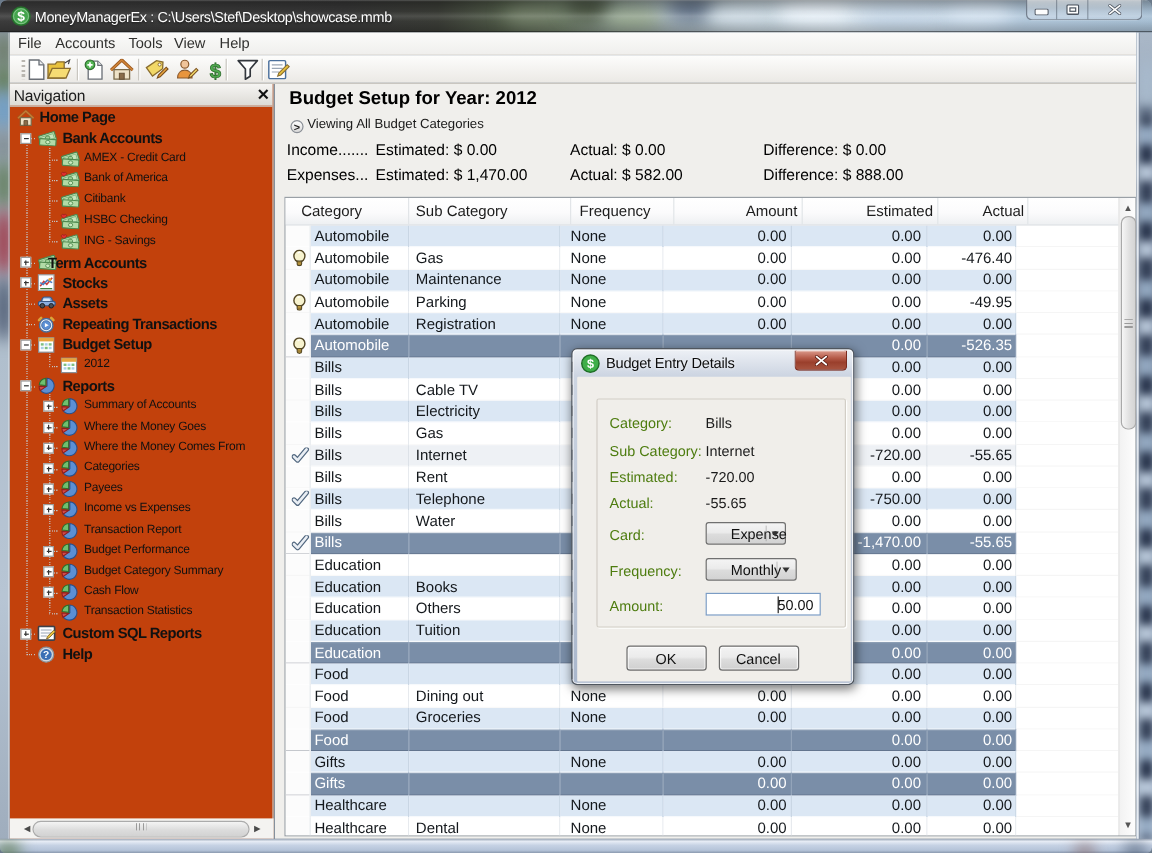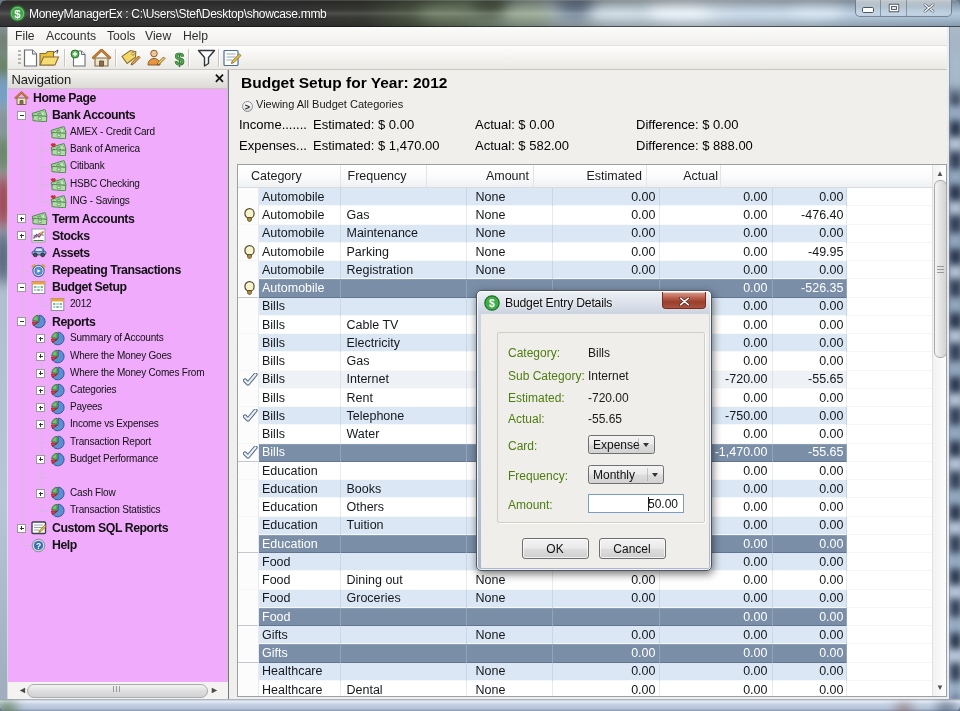--- a/index.html
+++ b/index.html
@@ -21,21 +21,21 @@
 #bbord{position:absolute;left:0;top:699px;width:960px;height:12px;background:linear-gradient(180deg,#98a4b4,#e6ecf5 18%,#c6d2e4 45%,#b4c3d8 80%,#8796ac);overflow:hidden}
 .blob{position:absolute;filter:blur(6px);border-radius:50%}
 
 #menubar{position:absolute;left:8px;top:27px;width:939px;height:19px;background:linear-gradient(180deg,#fbfbfa,#f0efed);font-size:12.2px;color:#30302e;border-bottom:1px solid #e3e1dd}
 #menubar span{position:absolute;top:2px}
 #toolbar{position:absolute;left:8px;top:46px;width:939px;height:24px;background:linear-gradient(180deg,#fdfdfc,#ebe9e5);border-bottom:1px solid #c9c6c0}
 #toolbar .sep{position:absolute;top:3px;width:1px;height:18px;background:#c9c6c0;box-shadow:1px 0 0 #fff}
 #toolbar .grip{position:absolute;left:10px;top:4px;width:3px;height:16px;background:repeating-linear-gradient(180deg,#b9b6b0 0 2px,transparent 2px 4px)}
 #toolbar .ti{position:absolute;top:3px}
 
-#nav{position:absolute;left:8px;top:70px;width:220px;height:629px;background:#f0abfc;border-right:1px solid #cac7c1}
+#nav{position:absolute;left:8px;top:70px;width:220px;height:629px;background:#c2410c;border-right:1px solid #cac7c1}
 #navhead{position:absolute;left:0;top:0;width:100%;height:19px;background:linear-gradient(180deg,#f6f5f3,#dcdad5);border-bottom:1px solid #c9c6c0;font-size:13px;color:#1c1c1c}
 #navhead .t{position:absolute;left:3.5px;top:2px;letter-spacing:-.2px}
 #navhead .x{position:absolute;left:206px;top:1px;font-size:13px;font-weight:bold;color:#111}
 #tree{position:absolute;left:0;top:19px;width:100%;height:594px;overflow:hidden;font-size:12.5px;color:#111}
 .ti{position:absolute;left:0;height:17.2px;width:100%}
 .tw{position:absolute;top:2px;white-space:nowrap;font-size:10px;letter-spacing:-.2px}
 .tw.b{font-weight:bold;font-size:12.3px;top:1.5px;letter-spacing:-.45px}
 .tic{position:absolute;top:1px}
 .tb{position:absolute;top:4px;width:9px;height:9px;border:1px solid #9a9a9a;background:#fff}
 .tb::before{content:"";position:absolute;left:1.5px;right:1.5px;top:3px;height:1px;background:#333}
@@ -83,21 +83,21 @@
 #dlg{position:absolute;left:476px;top:290px;width:236px;height:281px;border:1px solid #50565e;border-radius:5px;background:linear-gradient(180deg,#eef1f6,#cdd5e2 22px,#b9c4d5 60%,#aab7cc);box-shadow:1px 3px 9px rgba(0,0,0,.55),inset 0 0 0 1px rgba(255,255,255,.8);z-index:50}
 #dcap{position:absolute;left:0;top:0;width:100%;height:23px}
 #dico{position:absolute;left:7px;top:4px}
 #dtitle{position:absolute;left:28px;top:4.5px;letter-spacing:-.2px;font-size:12.2px;color:#0c0c0c;text-shadow:0 0 3px #fff}
 #dx{position:absolute;left:185px;top:1px;width:44px;height:16.5px;border:1px solid #7a2a1e;border-top:none;border-radius:0 0 4px 4px;background:linear-gradient(180deg,#dc9c8e,#b55a48 40%,#9a3f2c 62%,#a85440);text-align:center;box-shadow:inset 0 1px rgba(255,255,255,.55)}
 #dx svg{margin-top:3.5px}
 #dbody{position:absolute;left:4px;top:23px;width:228px;height:254px;background:#f0eeea;border-radius:1px}
 #dbox{position:absolute;left:16px;top:18px;width:208px;height:191px;border:1px solid #d2cec6;border-radius:2px;box-shadow:1px 1px 0 rgba(255,255,255,.9)}
 .dl{position:absolute;left:27px;font-size:12px;color:#4d7c0f}
 .dv{position:absolute;left:107px;font-size:12px;color:#1a1a1a}
-.combo{position:absolute;left:107px;height:19px;border:1px solid #707070;border-radius:2.5px;background:linear-gradient(180deg,#f4f4f4,#ebebeb 45%,#dcdcdc 55%,#d2d2d2);font-size:12px;padding:2px 0 0 4px;color:#111}
+.combo{position:absolute;left:107px;height:19px;border:1px solid #707070;border-radius:2.5px;background:linear-gradient(180deg,#f4f4f4,#ebebeb 45%,#dcdcdc 55%,#d2d2d2);font-size:12px;padding:2px 0 0 20px;color:#111}
 .combo .da{position:absolute;right:5px;top:7px;width:0;height:0;border-left:3.8px solid transparent;border-right:3.8px solid transparent;border-top:4.5px solid #333}
 .combo .dsep{position:absolute;right:15px;top:2px;bottom:2px;width:1px;background:rgba(120,120,120,.35)}
 #damt{position:absolute;left:107px;top:180px;width:96px;height:19px;border:1px solid #7b9cc4;background:#fff;font-size:12px;text-align:right;padding:1.5px 5px 0 0;color:#111}
 #damt i{font-style:normal;border-left:1px solid #222;margin-right:-1px}
 .dbtn{position:absolute;width:67px;height:20.5px;border:1px solid #6e6e6e;border-radius:3px;background:linear-gradient(180deg,#f3f3f3,#ebebeb 45%,#dddddd 55%,#cfcfcf);text-align:center;font-size:12px;padding-top:3px;color:#111;box-shadow:inset 0 0 0 1px rgba(255,255,255,.7)}
 </style></head>
 <body>
 <div id="win">
   <div id="tbar">
     <div class="blob" style="left:420px;top:2px;width:46px;height:22px;background:#707c66"></div>
@@ -333,21 +333,21 @@
               <g transform="rotate(-17 8 7)">
                 <rect x="1.8" y="3.6" width="13.6" height="7" rx="0.8" fill="#c6e5bd" stroke="#4f8a4f" stroke-width="1"></rect>
                 <rect x="3.2" y="5" width="10.8" height="4.2" fill="none" stroke="#7fb97f" stroke-width=".8"></rect>
                 <ellipse cx="8.6" cy="7.1" rx="1.9" ry="1.7" fill="#9ed096" stroke="#4f8a4f" stroke-width=".7"></ellipse>
               </g>
               <g transform="rotate(4 8 11)">
                 <rect x="2" y="7.8" width="13.6" height="5.4" rx="0.8" fill="#b2dba7" stroke="#4f8a4f" stroke-width="1"></rect>
                 <ellipse cx="8.8" cy="10.4" rx="1.8" ry="1.5" fill="#cdeac2" stroke="#4f8a4f" stroke-width=".7"></ellipse>
               </g>
             </svg></span>
-          <span class="tw b" style="left:44px">Term Accounts</span>
+          <span class="tw b" style="left:32px">Term Accounts</span>
         </div>
 <div class="ti" style="top:138.2px">
           <div class="tb p" style="left:9px"></div>
           <span class="tic" style="left:23px"><svg width="15" height="15" viewBox="0 0 15 15">
               <rect x="1" y="1" width="13" height="13" fill="#fdfdfd" stroke="#9aa0a6" stroke-width="1"></rect>
               <path d="M2.5 10.5 5.5 6.5l2.5 2.5L12.5 3.5" fill="none" stroke="#cc3b3b" stroke-width="1.3"></path>
               <path d="M2.5 12.5h10" stroke="#3f7d3f" stroke-width="1.1"></path>
               <path d="M2.5 7.5 5 9l3.5-3.5 4 2" fill="none" stroke="#4a7dbf" stroke-width="1.3"></path>
               <circle cx="10.5" cy="5" r="1.3" fill="#e8a33d"></circle>
             </svg></span>
@@ -471,20 +471,29 @@
           <span class="tw" style="left:62px">Income vs Expenses</span>
         </div>
 <div class="ti" style="top:361.8px">
           <div class="tb p" style="left:28px"></div>
           <span class="tic" style="left:42px"><svg width="16" height="15" viewBox="0 0 16 15">
               <path d="M8.2 7.5V1.2a6.3 6.3 0 1 1-5.9 9.4z" fill="#5b8fd4" stroke="#27508c" stroke-width=".9"></path>
               <path d="M7.2 1.3a6.3 6.3 0 0 0-5.5 5.4l5.5.6z" fill="#6fc06f" stroke="#2f6e2f" stroke-width=".9"></path>
               <path d="M1.6 7.9a6.3 6.3 0 0 0 1 3.6l4.6-3.2z" fill="#d24a4a" stroke="#8d1f1f" stroke-width=".9"></path>
             </svg></span>
           <span class="tw" style="left:62px">Budget Performance</span>
+        </div>
+<div class="ti" style="top:379.0px">
+          <div class="tb p" style="left:28px"></div>
+          <span class="tic" style="left:42px"><svg width="16" height="15" viewBox="0 0 16 15">
+              <path d="M8.2 7.5V1.2a6.3 6.3 0 1 1-5.9 9.4z" fill="#5b8fd4" stroke="#27508c" stroke-width=".9"></path>
+              <path d="M7.2 1.3a6.3 6.3 0 0 0-5.5 5.4l5.5.6z" fill="#6fc06f" stroke="#2f6e2f" stroke-width=".9"></path>
+              <path d="M1.6 7.9a6.3 6.3 0 0 0 1 3.6l4.6-3.2z" fill="#d24a4a" stroke="#8d1f1f" stroke-width=".9"></path>
+            </svg></span>
+          <span class="tw" style="left:62px">Budget Category Summary</span>
         </div>
 <div class="ti" style="top:396.2px">
           <div class="tb p" style="left:28px"></div>
           <span class="tic" style="left:42px"><svg width="16" height="15" viewBox="0 0 16 15">
               <path d="M8.2 7.5V1.2a6.3 6.3 0 1 1-5.9 9.4z" fill="#5b8fd4" stroke="#27508c" stroke-width=".9"></path>
               <path d="M7.2 1.3a6.3 6.3 0 0 0-5.5 5.4l5.5.6z" fill="#6fc06f" stroke="#2f6e2f" stroke-width=".9"></path>
               <path d="M1.6 7.9a6.3 6.3 0 0 0 1 3.6l4.6-3.2z" fill="#d24a4a" stroke="#8d1f1f" stroke-width=".9"></path>
             </svg></span>
           <span class="tw" style="left:62px">Cash Flow</span>
         </div>
@@ -529,20 +538,21 @@
     <div class="sumline" style="left:84px;top:47px">Estimated: $ 0.00</div>
     <div class="sumline" style="left:246px;top:47px">Actual: $ 0.00</div>
     <div class="sumline" style="left:407px;top:47px">Difference: $ 0.00</div>
     <div class="sumline" style="left:10px;top:67.5px">Expenses...</div>
     <div class="sumline" style="left:84px;top:67.5px">Estimated: $ 1,470.00</div>
     <div class="sumline" style="left:246px;top:67.5px">Actual: $ 582.00</div>
     <div class="sumline" style="left:407px;top:67.5px">Difference: $ 888.00</div>
     <div id="tbl">
       <div id="thead">
         <div class="hc" style="width:102.5px;padding-left:13px">Category</div>
+        <div class="hc" style="width:135.5px;padding-left:6px">Sub Category</div>
         <div class="hc" style="width:86px;padding-left:7px">Frequency</div>
         <div class="hc" style="width:107px;text-align:right;padding-right:3.5px">Amount</div>
         <div class="hc" style="width:113px;text-align:right;padding-right:3.5px">Estimated</div>
         <div class="hc" style="width:74.5px;text-align:right;padding-right:2px">Actual</div>
         <div class="hc" style="flex:1;border-right:none"></div>
       </div>
       <div id="tbody">
 <div class="r rb">
             <div class="c ci"></div>
             <div class="c c1">Automobile</div>

